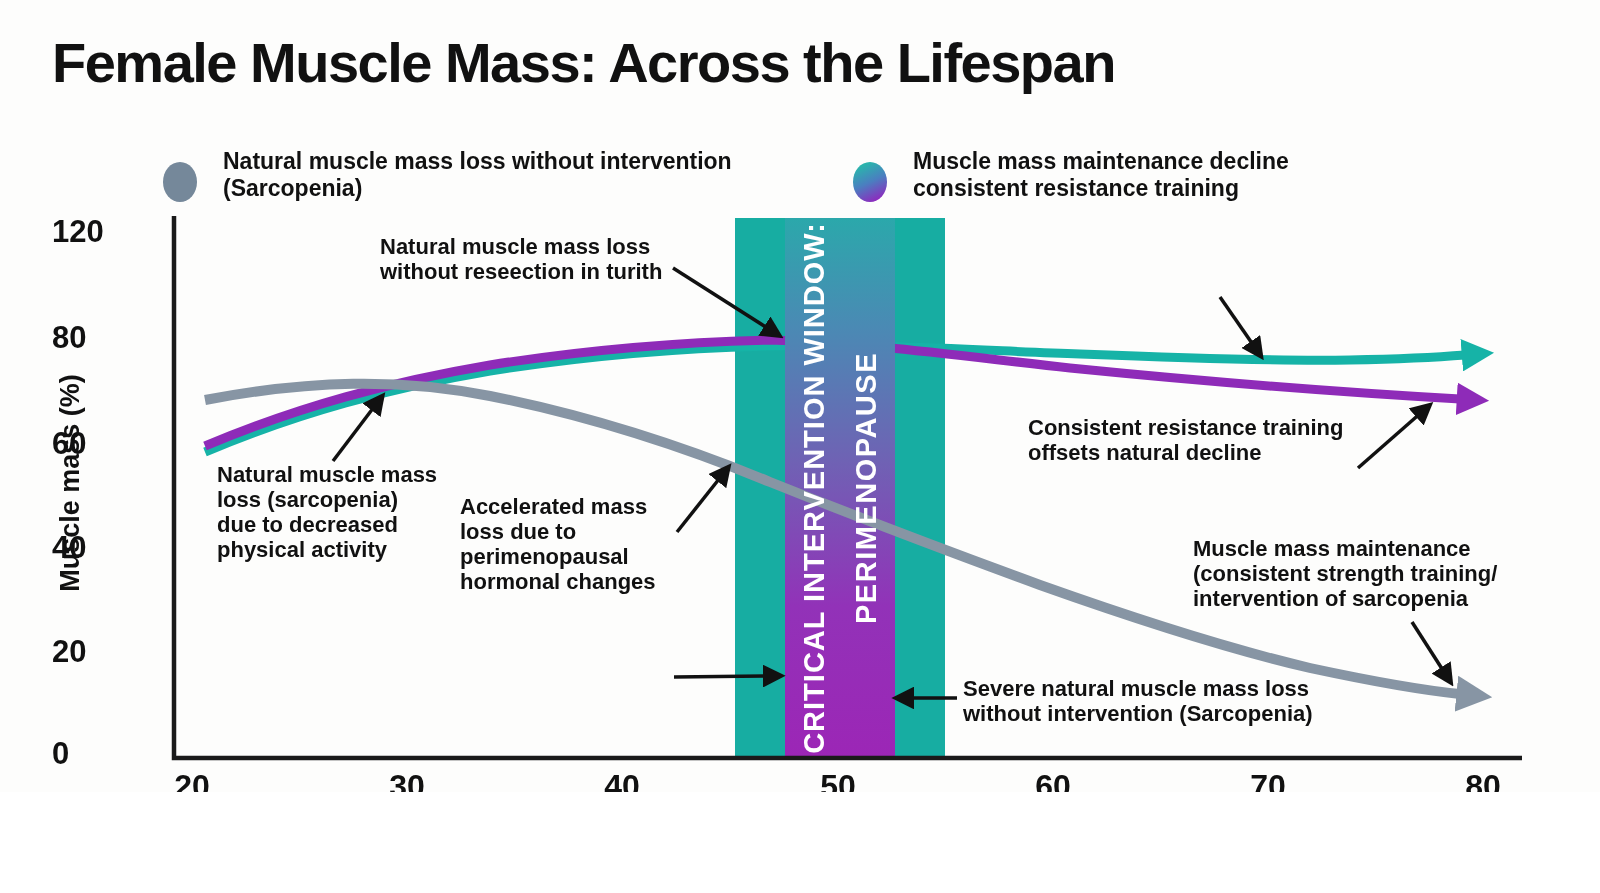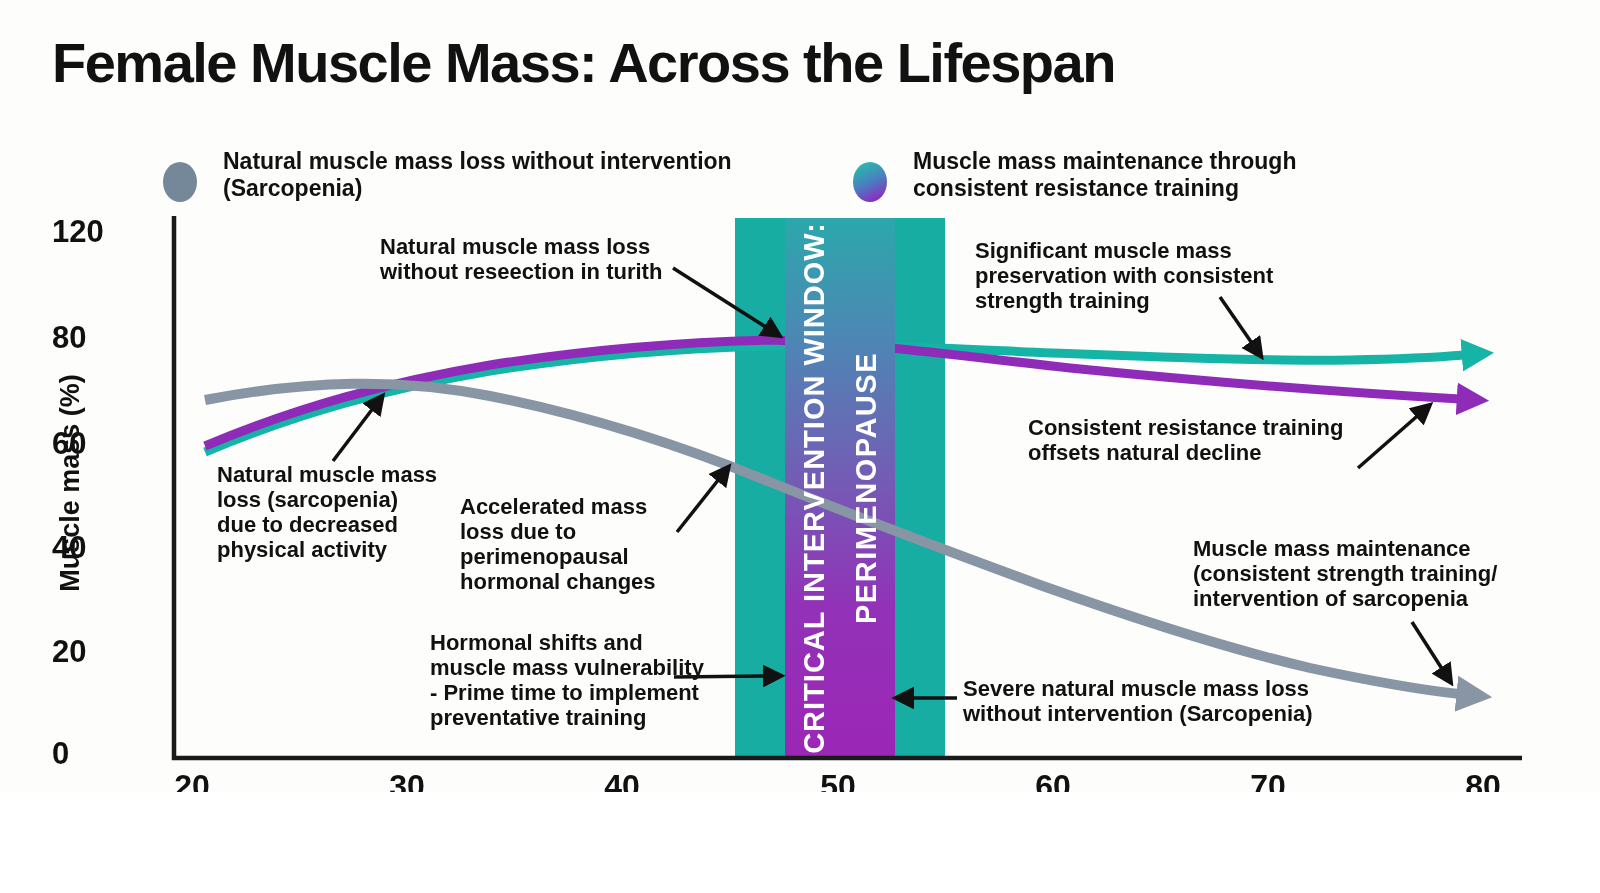--- a/index.html
+++ b/index.html
@@ -37,21 +37,21 @@
 
   <div class="title" data-bind="title">Female Muscle Mass: Across the Lifespan</div>
 
   <div class="legend-item" style="left:163px;top:148px;">
     <span class="legend-dot dot-gray"></span>
     <span class="legend-label" data-bind="legend.item1.label">Natural muscle mass loss without intervention
 (Sarcopenia)</span>
   </div>
   <div class="legend-item" style="left:853px;top:148px;">
     <span class="legend-dot dot-gradient"></span>
-    <span class="legend-label" data-bind="legend.item2.label">Muscle mass maintenance through
+    <span class="legend-label" data-bind="legend.item2.label">Muscle mass maintenance decline
 consistent resistance training</span>
   </div>
 
   <svg class="chart-svg" width="1600" height="893" viewBox="0 0 1600 893">
     <defs>
       <linearGradient id="innerGrad" x1="0" y1="0" x2="0" y2="1">
         <stop offset="0%" stop-color="#2ba8ab"></stop>
         <stop offset="20%" stop-color="#4a8ab4"></stop>
         <stop offset="45%" stop-color="#6f62b4"></stop>
         <stop offset="72%" stop-color="#9232b8"></stop>
@@ -121,29 +121,22 @@
   <div class="anno" style="left:380px;top:234px;" data-bind="annotations.natural_loss_band">Natural muscle mass loss
 without reseection in turith</div>
   <div class="anno" style="left:217px;top:462px;" data-bind="annotations.natural_loss_sarcopenia">Natural muscle mass
 loss (sarcopenia)
 due to decreased
 physical activity</div>
   <div class="anno" style="left:460px;top:494px;" data-bind="annotations.accelerated_loss">Accelerated mass
 loss due to
 perimenopausal
 hormonal changes</div>
-  <div class="anno" style="left:430px;top:630px;" data-bind="annotations.hormonal_shifts">Hormonal shifts and
-muscle mass vulnerability
-- Prime time to implement
-preventative training</div>
   <div class="anno" style="left:963px;top:676px;" data-bind="annotations.severe_loss">Severe natural muscle mass loss
 without intervention (Sarcopenia)</div>
-  <div class="anno" style="left:975px;top:238px;" data-bind="annotations.significant_preservation">Significant muscle mass
-preservation with consistent
-strength training</div>
   <div class="anno" style="left:1028px;top:415px;" data-bind="annotations.consistent_offsets">Consistent resistance training
 offsets natural decline</div>
   <div class="anno" style="left:1193px;top:536px;" data-bind="annotations.maintenance">Muscle mass maintenance
 (consistent strength training/
 intervention of sarcopenia</div>
 
   <div class="bottom-bar"></div>
 </div>
 
 </body></html>

